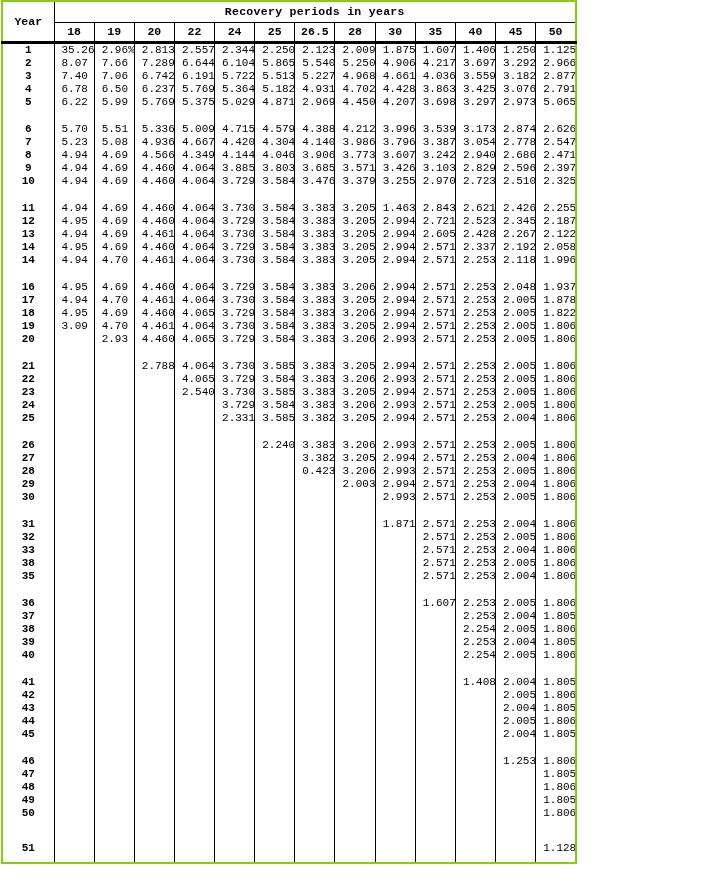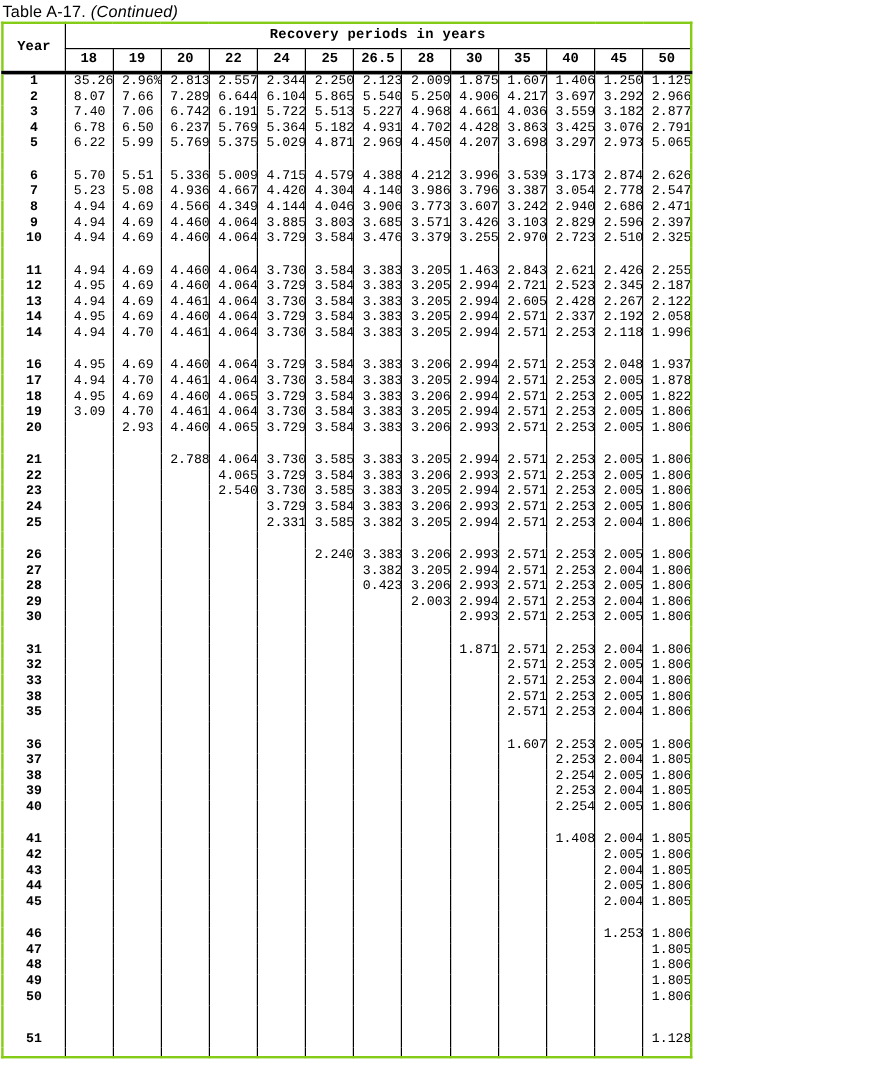--- a/index.html
+++ b/index.html
@@ -38,24 +38,20 @@
     overflow:hidden;
   }
   tr.spacer th, tr.spacer td { height:14px; }
   tr.tall th,   tr.tall td   { height:22px; }
   tr.endpad th, tr.endpad td { height:8px; }
 </style>
 </head>
 <body>
 
 <div class="page">
-  <div class="title">
-    <span>Table A-17.</span>
-    <span class="cont">(Continued)</span>
-  </div>
 
   <table>
     <colgroup>
       <col class="yearcol">
       <col>
         <col>
         <col>
         <col>
         <col>
         <col>

